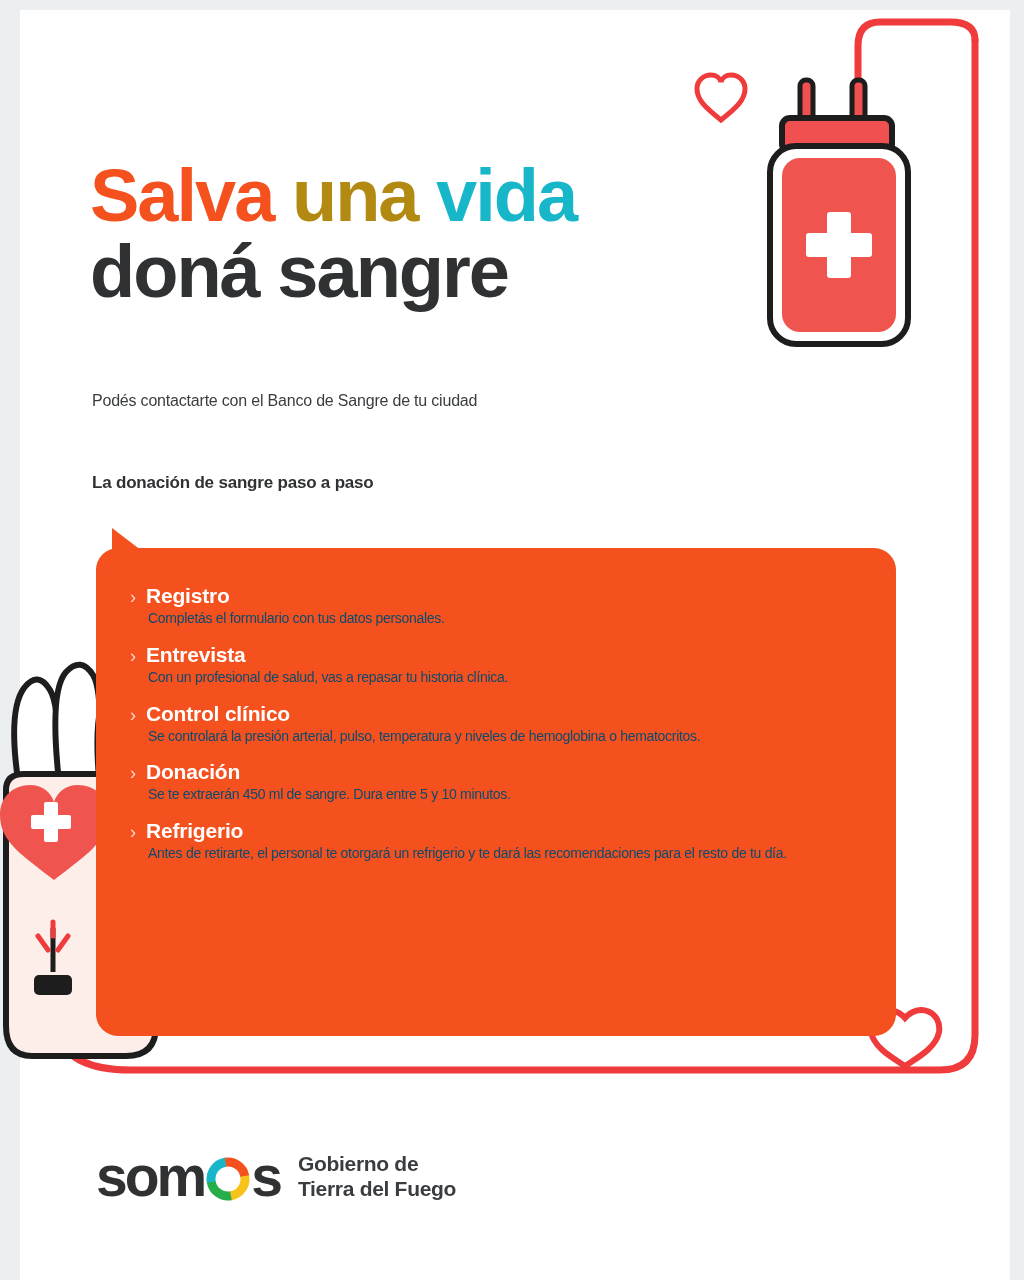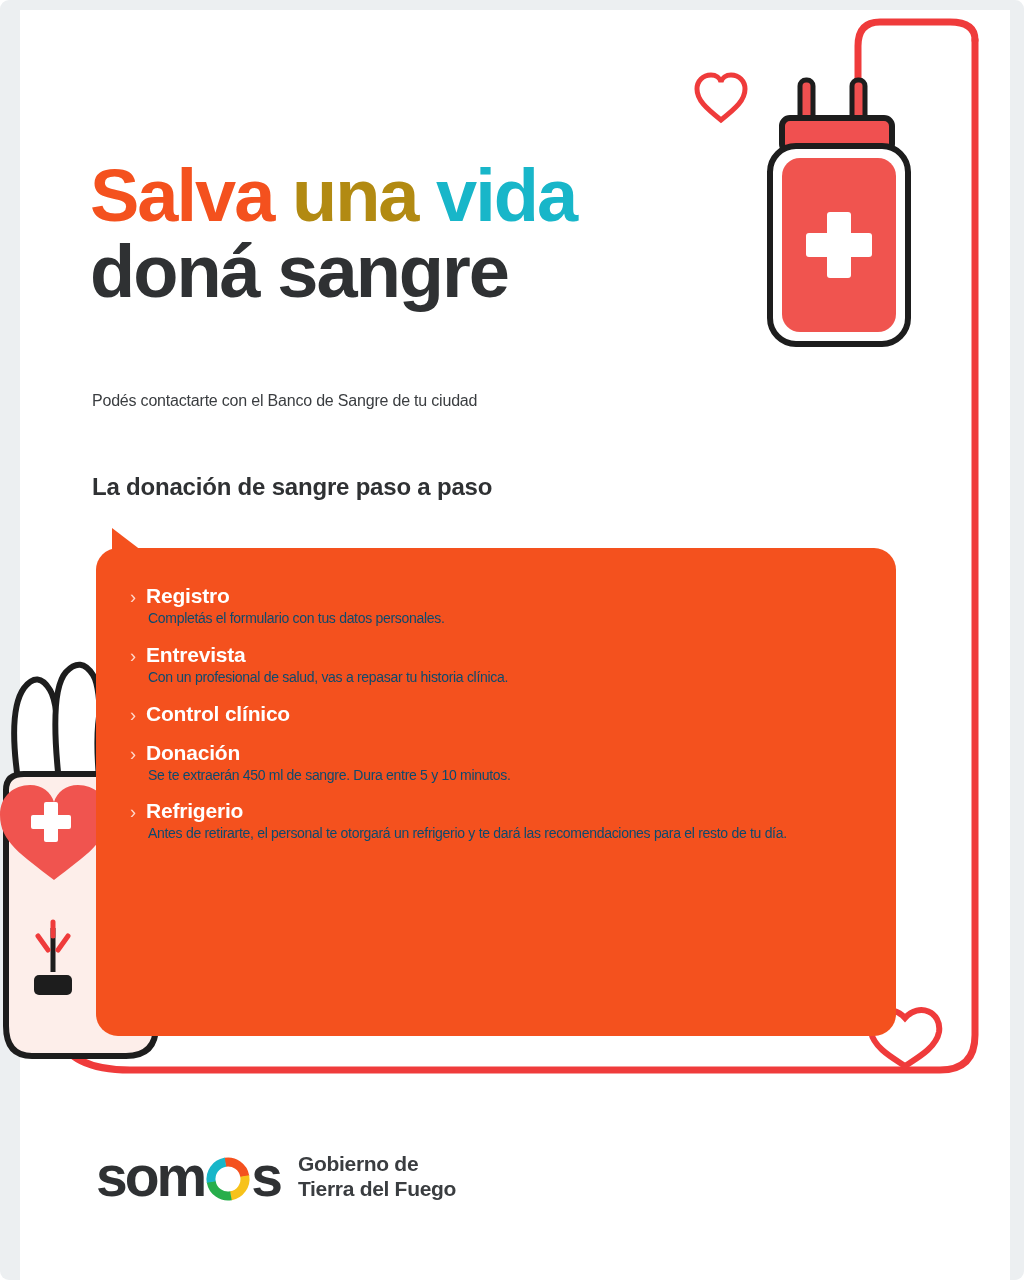--- a/index.html
+++ b/index.html
@@ -9,21 +9,20 @@
     background: #ffffff;
     font-family: "Liberation Sans", sans-serif;
     overflow: hidden;
   }
   #poster {
     position: relative;
     width: 1024px;
     height: 1280px;
     background: #ffffff;
     overflow: hidden;
-    border-radius: 9px;
   }
   .top-strip {
     position: absolute;
     top: 0; left: 0;
     width: 1024px;
     height: 10px;
     background: #eceff1;
   }
   .left-strip {
     position: absolute;
@@ -71,21 +70,21 @@
     left: 92px;
     top: 392px;
     font-size: 16px;
     color: #3a3d40;
     letter-spacing: -0.2px;
   }
   .steps-title {
     position: absolute;
     left: 92px;
     top: 473px;
-    font-size: 24px;
+    font-size: 17px;
     font-weight: bold;
     color: #2f3133;
     letter-spacing: -0.2px;
   }
 
   
   .panel {
     position: absolute;
     left: 96px;
     top: 548px;
@@ -276,20 +275,21 @@
         <span class="step-title">Entrevista</span>
       </div>
       <div class="step-desc">Con un profesional de salud, vas a repasar tu historia clínica.</div>
     </div>
 
     <div class="step">
       <div class="step-head">
         <span class="chev">›</span>
         <span class="step-title">Control clínico</span>
       </div>
+      <div class="step-desc">Se controlará la presión arterial, pulso, temperatura y niveles de hemoglobina o hematocritos.</div>
     </div>
 
     <div class="step">
       <div class="step-head">
         <span class="chev">›</span>
         <span class="step-title">Donación</span>
       </div>
       <div class="step-desc">Se te extraerán 450 ml de sangre. Dura entre 5 y 10 minutos.</div>
     </div>
 

